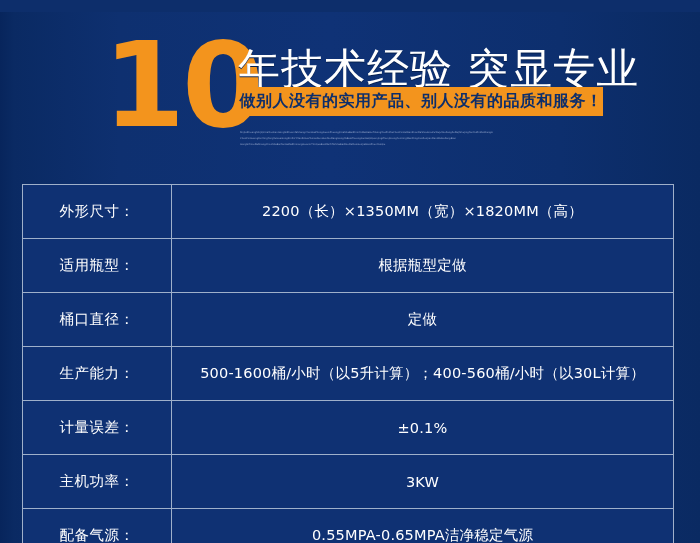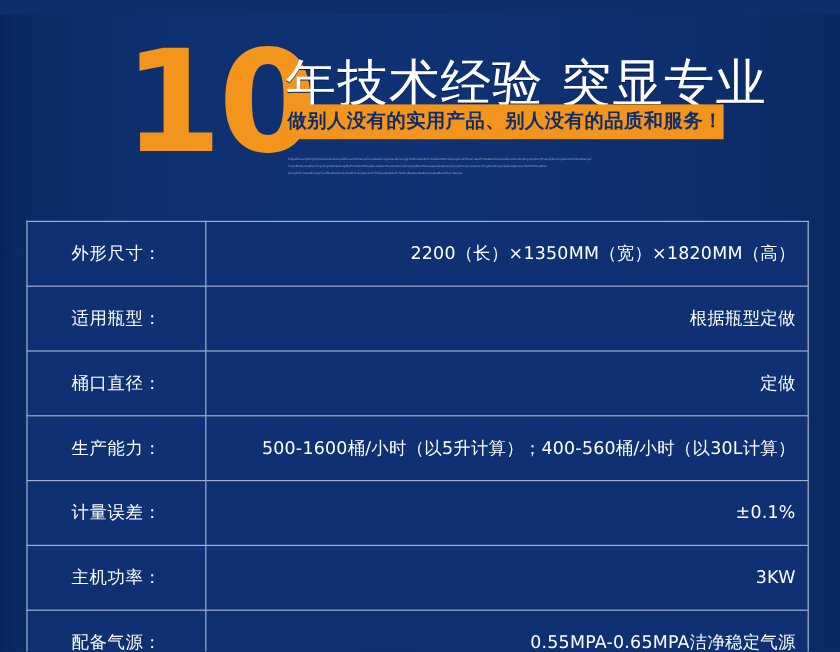--- a/index.html
+++ b/index.html
@@ -119,21 +119,21 @@
     vertical-align: middle;
   }
   td.spec-label {
     width: 128px;
     text-align: center;
     letter-spacing: 0.5px;
     padding-right: 2px;
   }
   td.spec-value {
     padding-left: 14px;
-    text-align: right;
+    text-align: center;
     letter-spacing: 0.2px;
     white-space: nowrap;
   }
 </style>
 </head>
 <body>
 
 <div id="page">
 
   <div id="banner">

